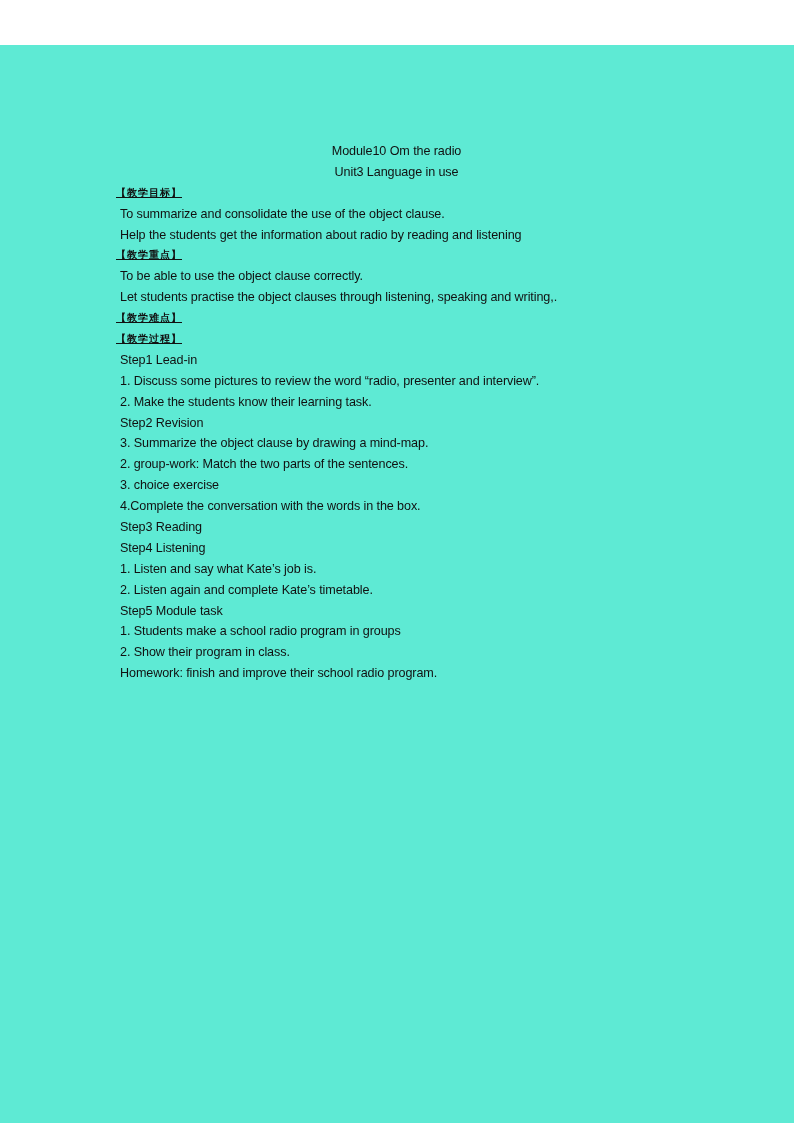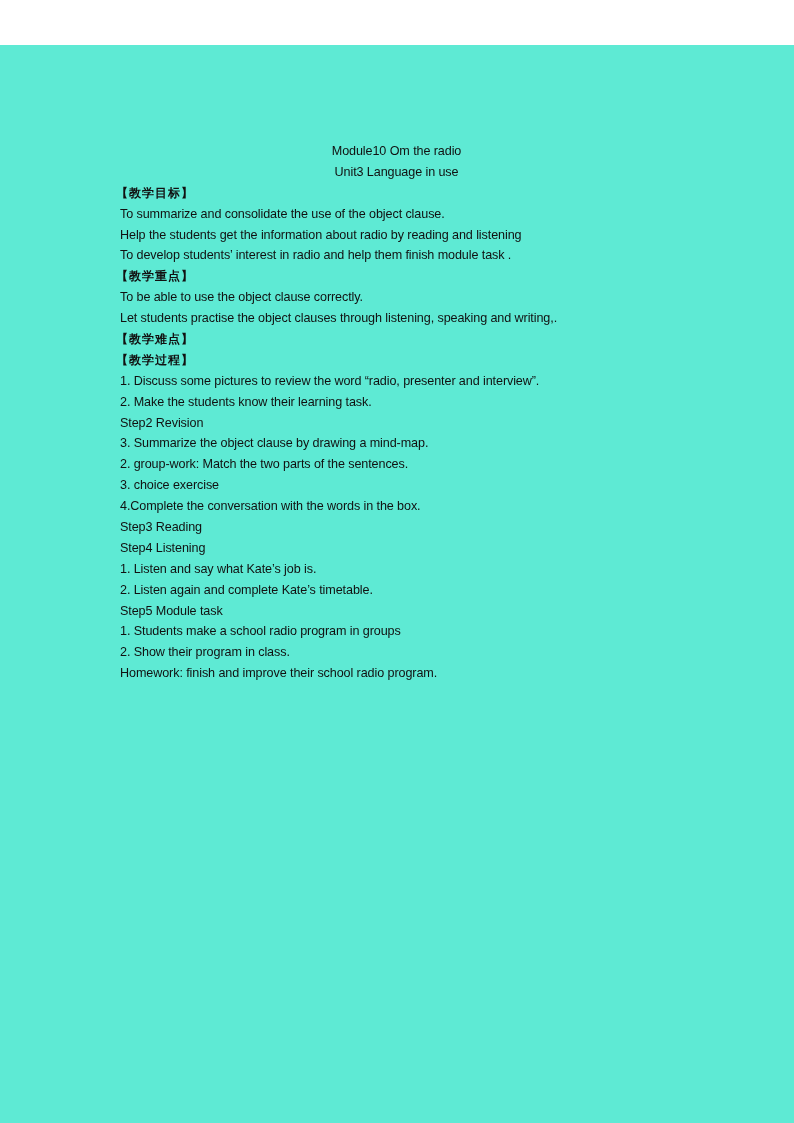--- a/index.html
+++ b/index.html
@@ -36,48 +36,49 @@
       font-size: 12.6px;
       white-space: nowrap;
       letter-spacing: -0.1px;
     }
     .title-line {
       text-align: center;
       width: 553px;
     }
     .heading {
       font-family: "DejaVu Sans", sans-serif;
-      font-size: 12px;
+      font-size: 10px;
       font-weight: bold;
       margin-left: -4px;
       letter-spacing: 1px;
+      text-decoration: underline;
     }
   </style>
 </head>
 <body>
 
 <div class="page">
   <div class="content">
 
     <div class="line title-line">Module10 Om the radio</div>
     <div class="line title-line">Unit3 Language in use</div>
 
     <div class="line heading">【教学目标】</div>
     <div class="line">To summarize and consolidate the use of the object clause.</div>
     <div class="line">Help the students get the information about radio by reading and listening</div>
-    <div class="line">To develop students’ interest in radio and help them finish module task .</div>
 
     <div class="line heading">【教学重点】</div>
     <div class="line">To be able to use the object clause correctly.</div>
 
     <div class="line">Let students practise the object clauses through listening, speaking and writing,.</div>
     <div class="line heading">【教学难点】</div>
 
     <div class="line heading">【教学过程】</div>
 
+    <div class="line">Step1 Lead-in</div>
     <div class="line">1. Discuss some pictures to review the word “radio, presenter and interview”.</div>
     <div class="line">2. Make the students know their learning task.</div>
 
     <div class="line">Step2 Revision</div>
     <div class="line">3. Summarize the object clause by drawing a mind-map.</div>
     <div class="line">2. group-work: Match the two parts of the sentences.</div>
     <div class="line">3. choice exercise</div>
     <div class="line">4.Complete the conversation with the words in the box.</div>
 
     <div class="line">Step3 Reading</div>

